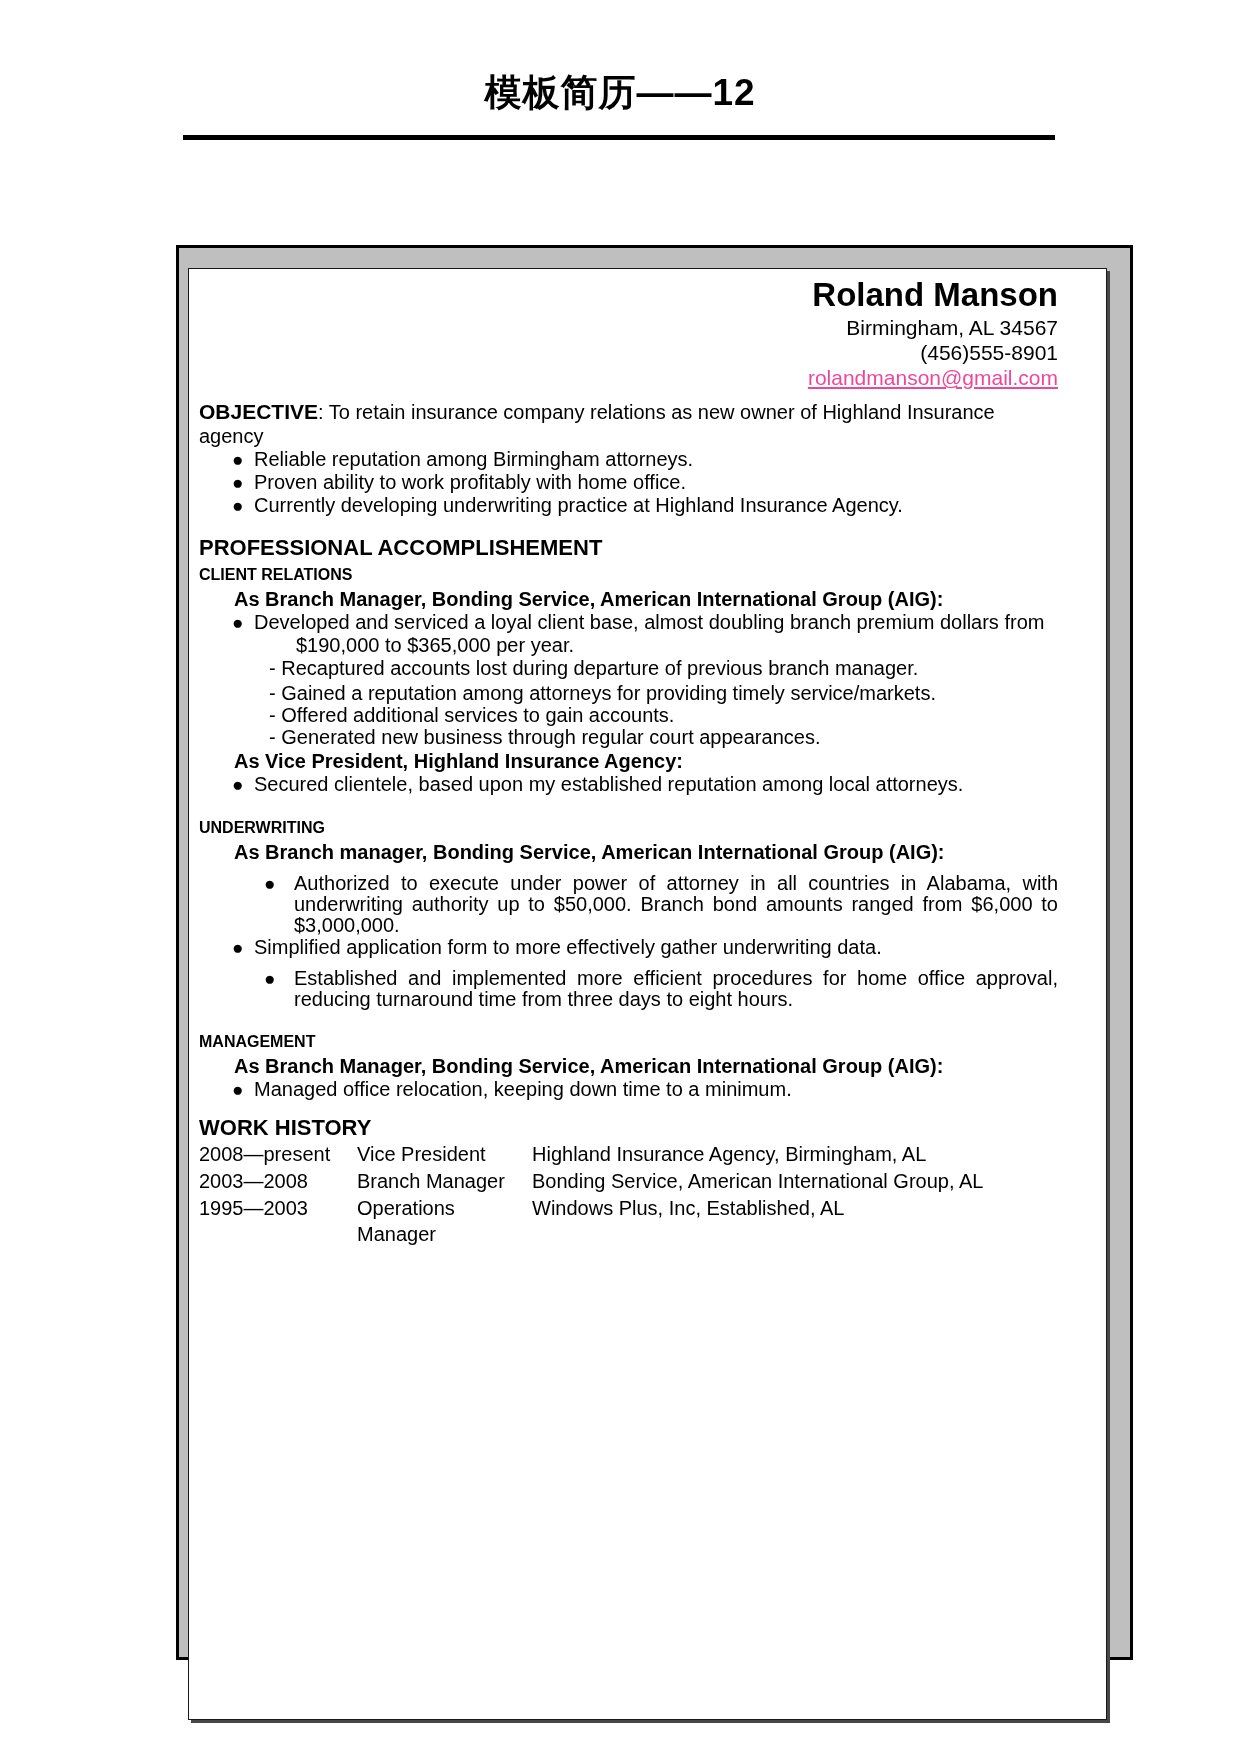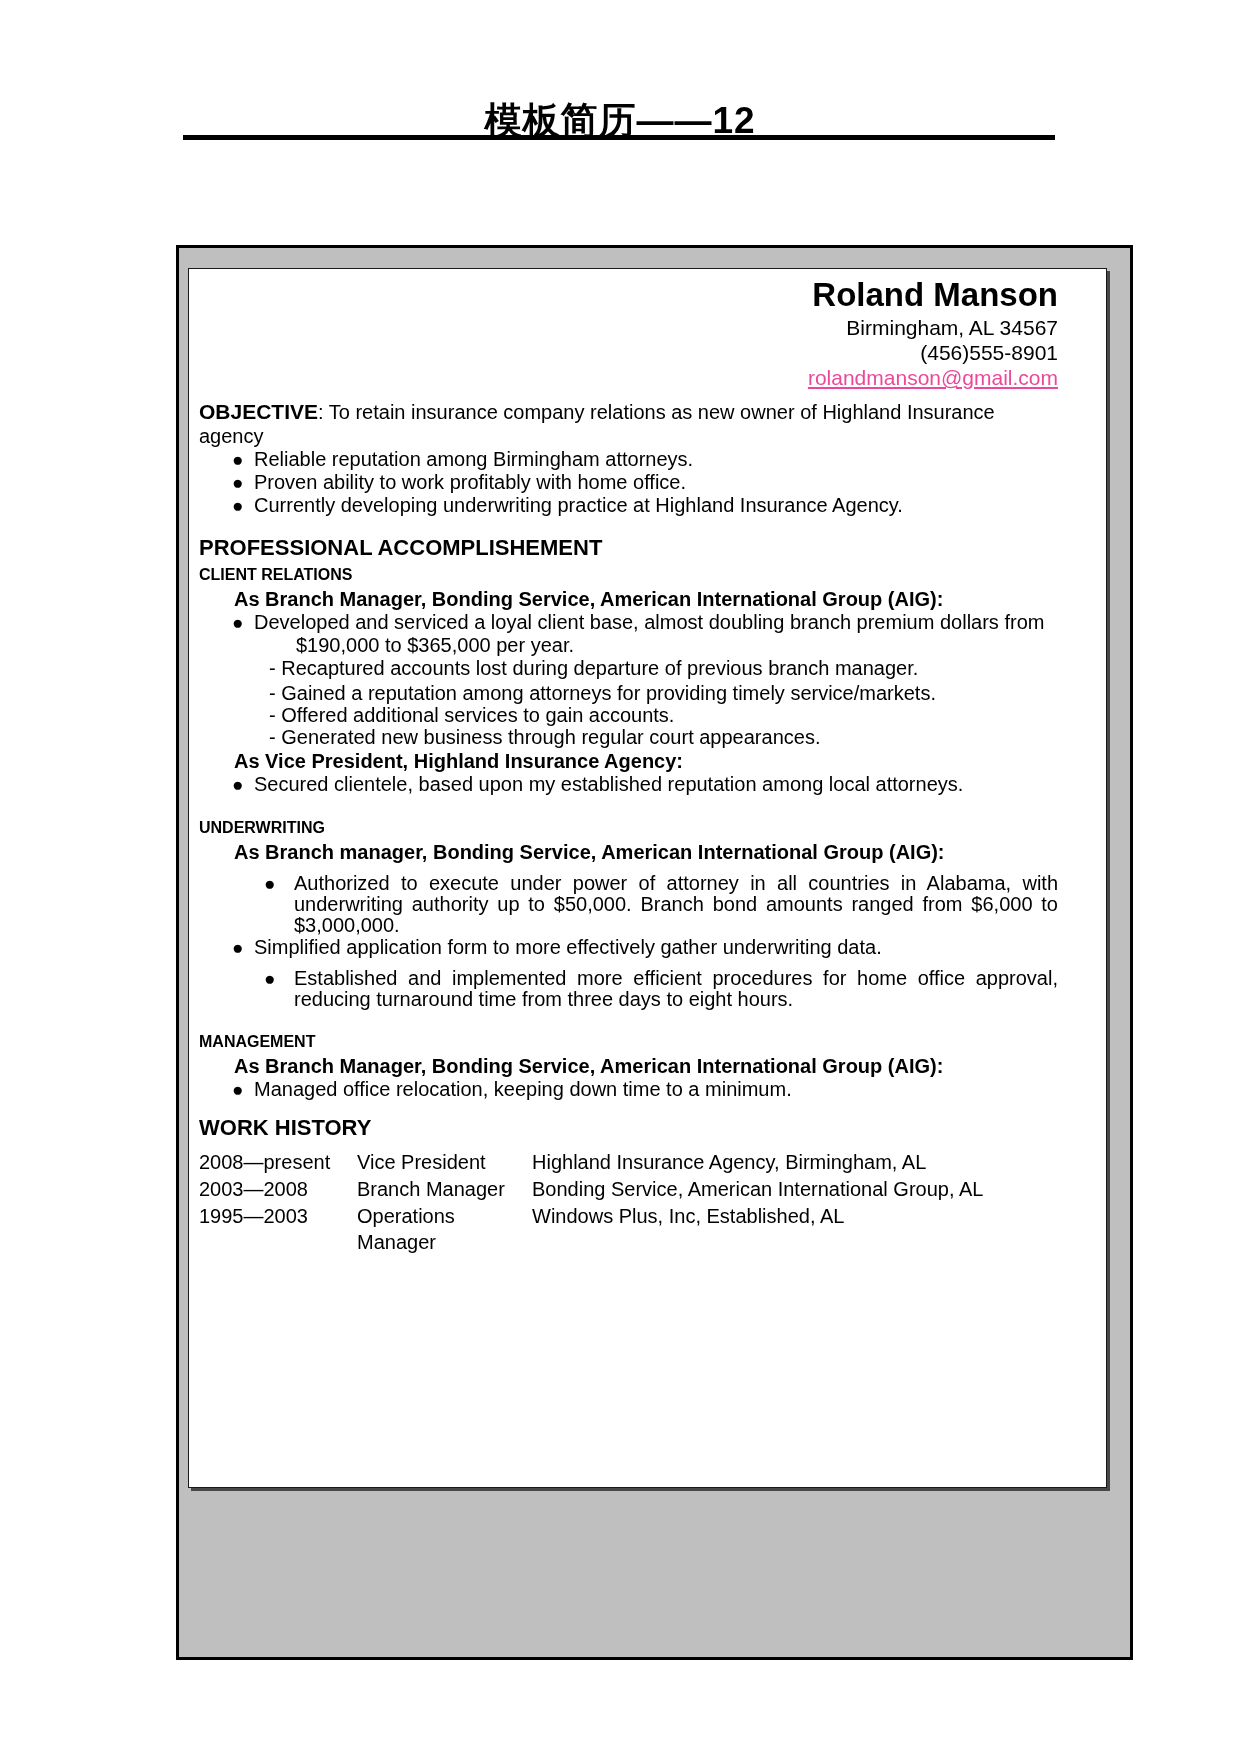--- a/index.html
+++ b/index.html
@@ -3,33 +3,33 @@
 <meta charset="utf-8">
 <style>
   * { margin:0; padding:0; box-sizing:border-box; }
   html,body { background:#ffffff; }
   body {
     width:1240px; height:1754px; position:relative; overflow:hidden;
     font-family:"Liberation Sans", sans-serif; color:#000;
   }
   
   .doc-title {
-    position:absolute; top:96px; left:0; width:1240px;
+    position:absolute; top:68px; left:0; width:1240px;
     text-align:center; font-size:37px; font-weight:bold; letter-spacing:1px;
     font-family:"Liberation Sans", sans-serif;
   }
   .title-rule { position:absolute; top:135px; left:183px; width:872px; height:5px; background:#000; }
 
   
   .frame {
     position:absolute; left:176px; top:245px; width:957px; height:1415px;
     background:#bfbfbf; border:3px solid #000;
   }
   .page {
-    position:absolute; left:9px; top:20px; width:919px; height:1220px;
+    position:absolute; left:9px; top:20px; width:919px; height:1452px;
     background:#fff; border:1px solid #1a1a1a;
     box-shadow:3px 3px 0 #474747;
     padding:4px 48px 0 10px;
     font-size:20px; line-height:23px;
   }
 
   
   .resume-header { text-align:right; margin-top:2px; }
   .name { font-size:33px; font-weight:bold; line-height:40px; }
   .contact { font-size:21px; line-height:25px; }
@@ -47,21 +47,21 @@
   .b2 .blt { display:inline-block; width:30px; text-indent:0; }
   .blt { font-size:19px; }
   .dash { margin-left:70px; line-height:22px; }
   .dash.first { margin-top:3px; }
   .role { font-weight:bold; margin-left:35px; margin-top:2px; line-height:23px; }
   .sec-title { font-weight:bold; font-size:16px; margin-top:20px; line-height:23px; }
   .center-head { text-align:left; font-weight:bold; font-size:22px; margin-top:18px; line-height:26px; }
 
   
   .wh-row { display:grid; grid-template-columns:158px 175px auto; margin-top:1px; line-height:26px; }
-  .wh-row.first { margin-top:8px; }
+  .wh-row.first { margin-top:0; }
 </style>
 </head>
 <body>
 
 <div class="doc-title">模板简历——12</div>
 <div class="title-rule"></div>
 
 <div class="frame">
   <div class="page">
 

